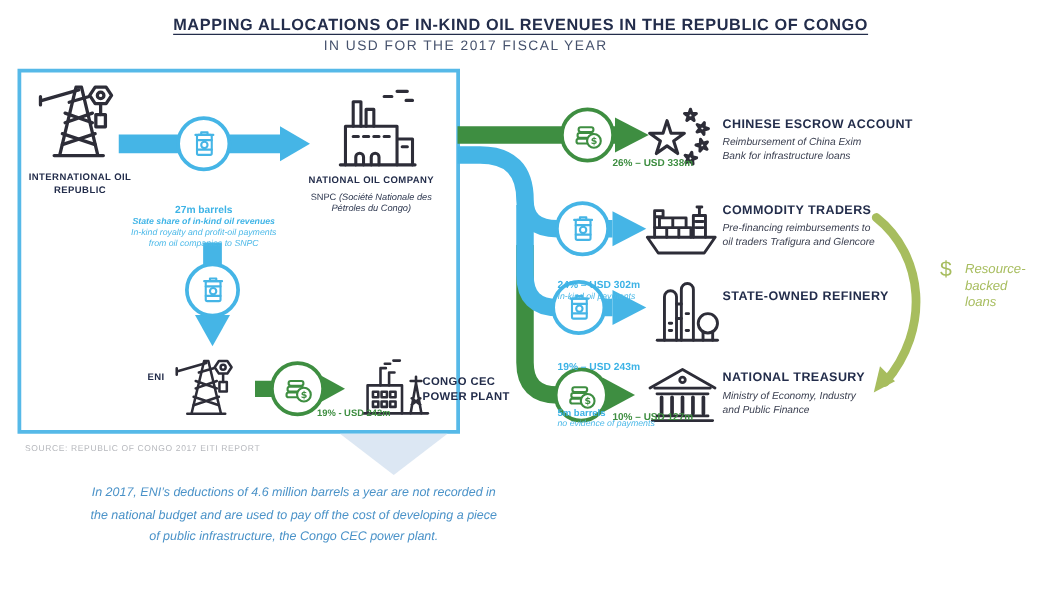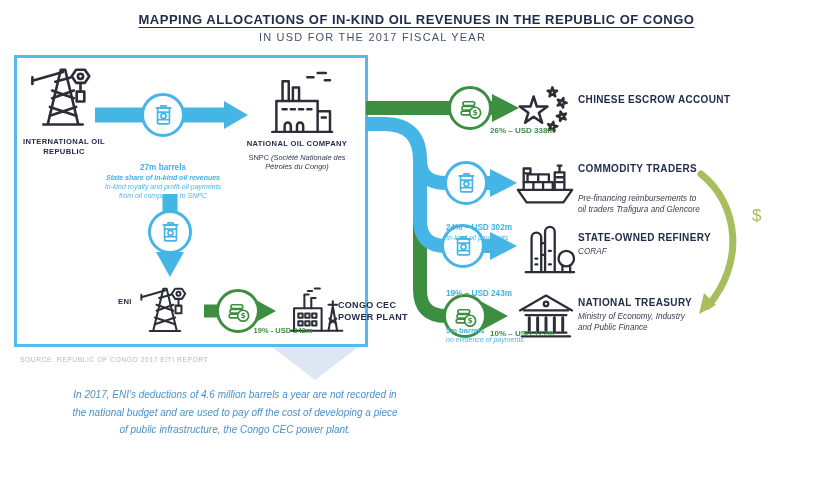--- a/index.html
+++ b/index.html
@@ -284,39 +284,44 @@
   <div class="lbl" style="left:446px;top:261px">
     <div class="blue-amt">19% – USD 243m</div>
     <div class="blue-amt" style="font-size:7.6px">5m barrels</div>
     <div class="blue-note" style="margin-top:1px">no evidence of payments</div>
   </div>
 
   <div class="lbl green-amt" style="left:446px;top:329px">10% – USD 127m</div>
 
   <div class="lbl" style="left:578px;top:94px;width:185px">
     <div class="flow-title">CHINESE ESCROW ACCOUNT</div>
+    <div class="flow-desc" style="margin-top:4px">
+      <div>Reimbursement of China Exim</div>
+        <div>Bank for infrastructure loans</div>
+      </div>
   </div>
   <div class="lbl" style="left:578px;top:163px;width:185px">
     <div class="flow-title">COMMODITY TRADERS</div>
-    <div class="flow-desc" style="margin-top:20px">
+    <div class="flow-desc" style="margin-top:4px">
       <div>Pre-financing reimbursements to</div>
         <div>oil traders Trafigura and Glencore</div>
       </div>
   </div>
   <div class="lbl" style="left:578px;top:232px;width:185px">
     <div class="flow-title">STATE-OWNED REFINERY</div>
-    <div class="flow-desc" style="margin-top:4px">
-      <div>CORAF</div>
-      </div>
   </div>
   <div class="lbl" style="left:578px;top:297px;width:185px">
     <div class="flow-title">NATIONAL TREASURY</div>
     <div class="flow-desc" style="margin-top:4px">
       <div>Ministry of Economy, Industry</div>
         <div>and Public Finance</div>
       </div>
   </div>
 
   <div class="lbl loan-dollar" style="left:752px;top:206px">$</div>
+  <div class="lbl loan-label" style="left:772px;top:209px">
+    <div>Resource-</div>
+      <div>backed loans</div>
+    </div>
 
   <div class="abs footnote">In 2017, ENI’s deductions of 4.6 million barrels a year are not recorded in the national budget and are used to pay off the cost of developing a piece of public infrastructure, the Congo CEC power plant.</div>
 
 </div>
 
 </body></html>

